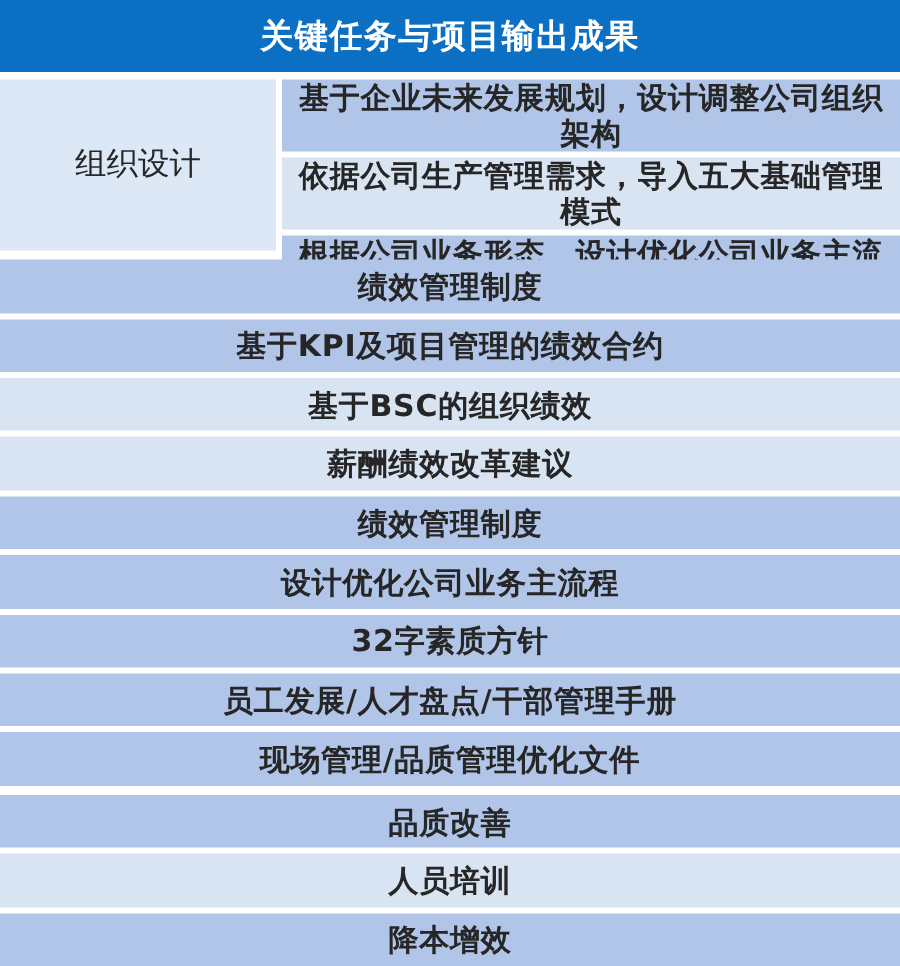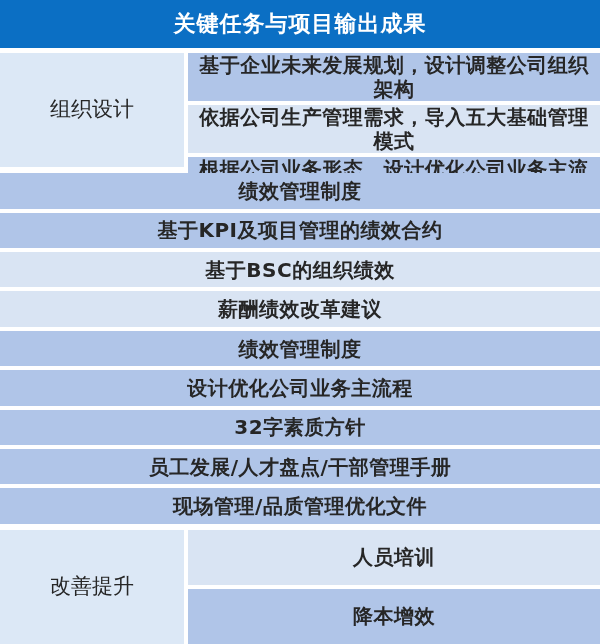--- a/index.html
+++ b/index.html
@@ -74,21 +74,21 @@
         <div class="row" data-shade="light">薪酬绩效改革建议</div>
         <div class="row" data-shade="dark">绩效管理制度</div>
         <div class="row" data-shade="dark">设计优化公司业务主流程</div>
         <div class="row" data-shade="dark">32字素质方针</div>
         <div class="row" data-shade="dark">员工发展/人才盘点/干部管理手册</div>
         <div class="row" data-shade="dark">现场管理/品质管理优化文件</div>
       </div>
     </div>
 
     <div class="section section-3">
-      <div class="label">改善提升</div>
       <div class="rows">
+        <div class="row" data-shade="dark">品质改善</div>
         <div class="row" data-shade="light">人员培训</div>
         <div class="row" data-shade="dark">降本增效</div>
       </div>
     </div>
 
   </div>
 </div>
 
 </body></html>

